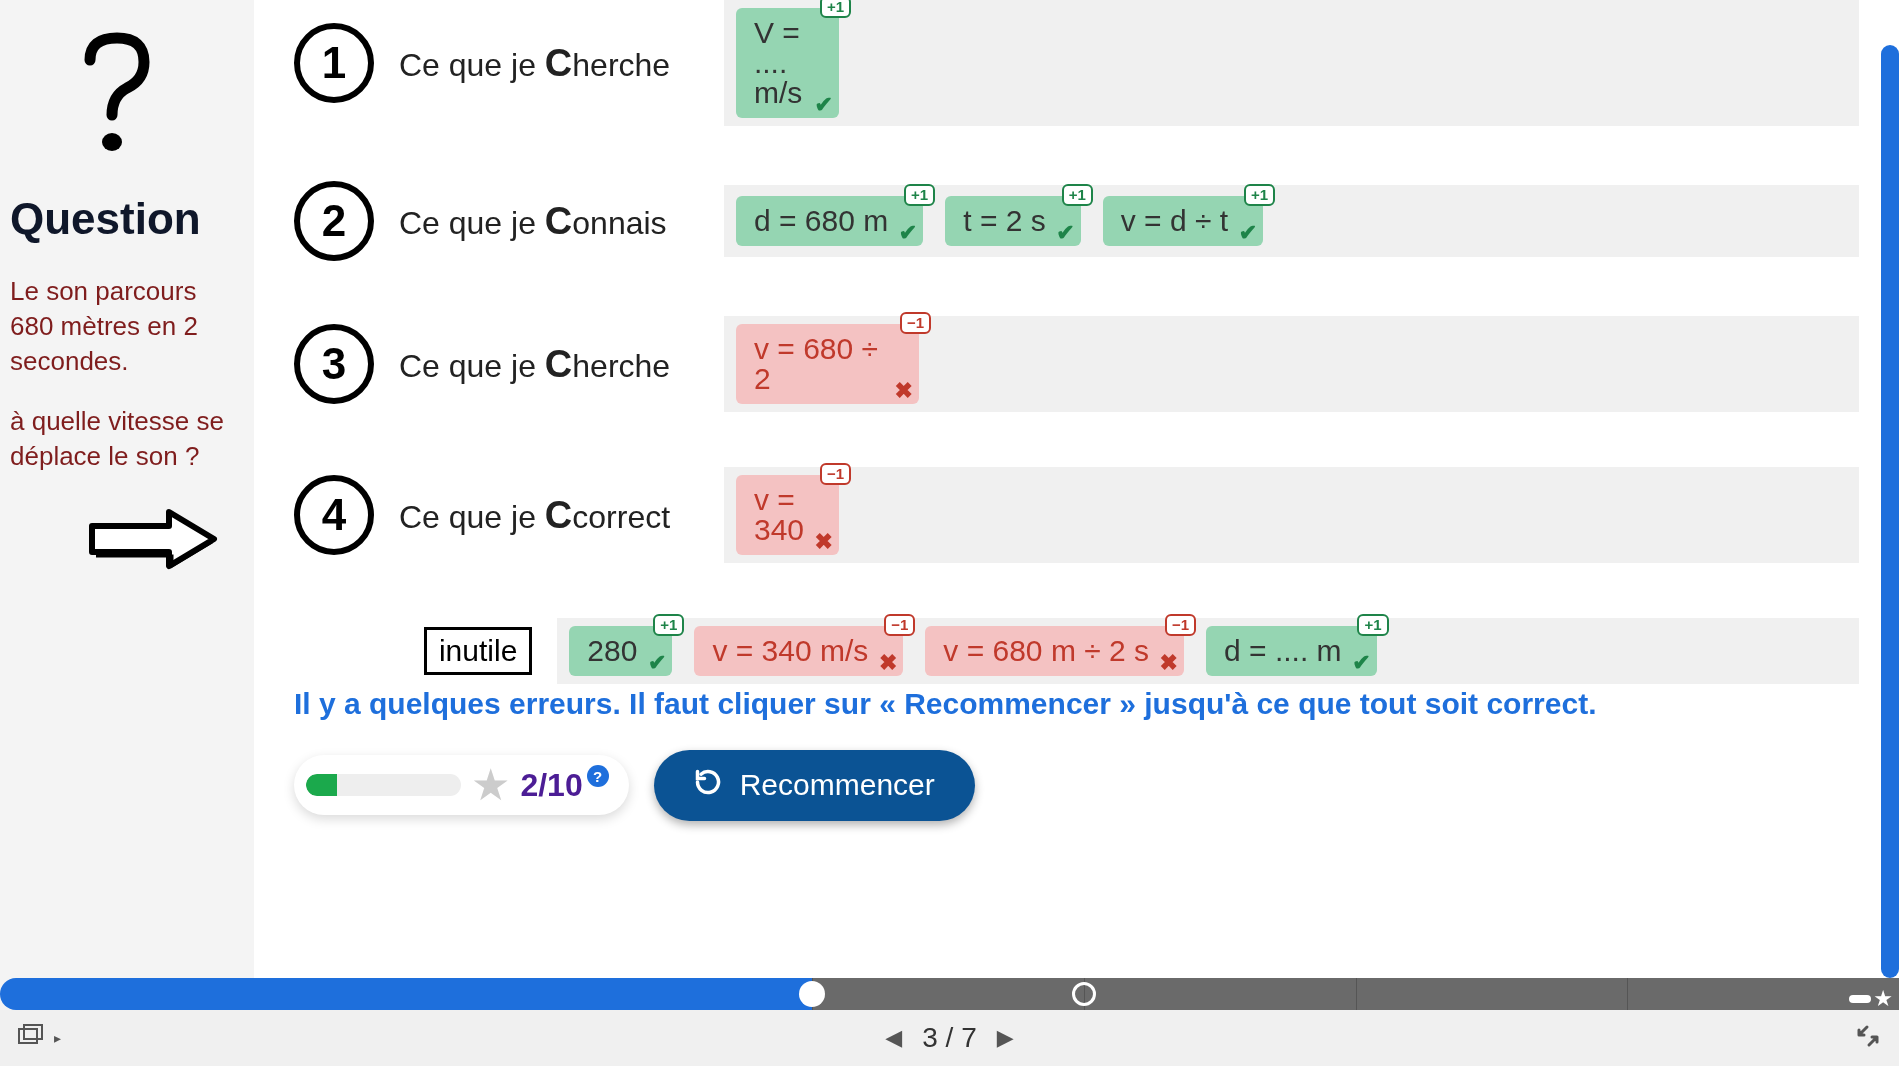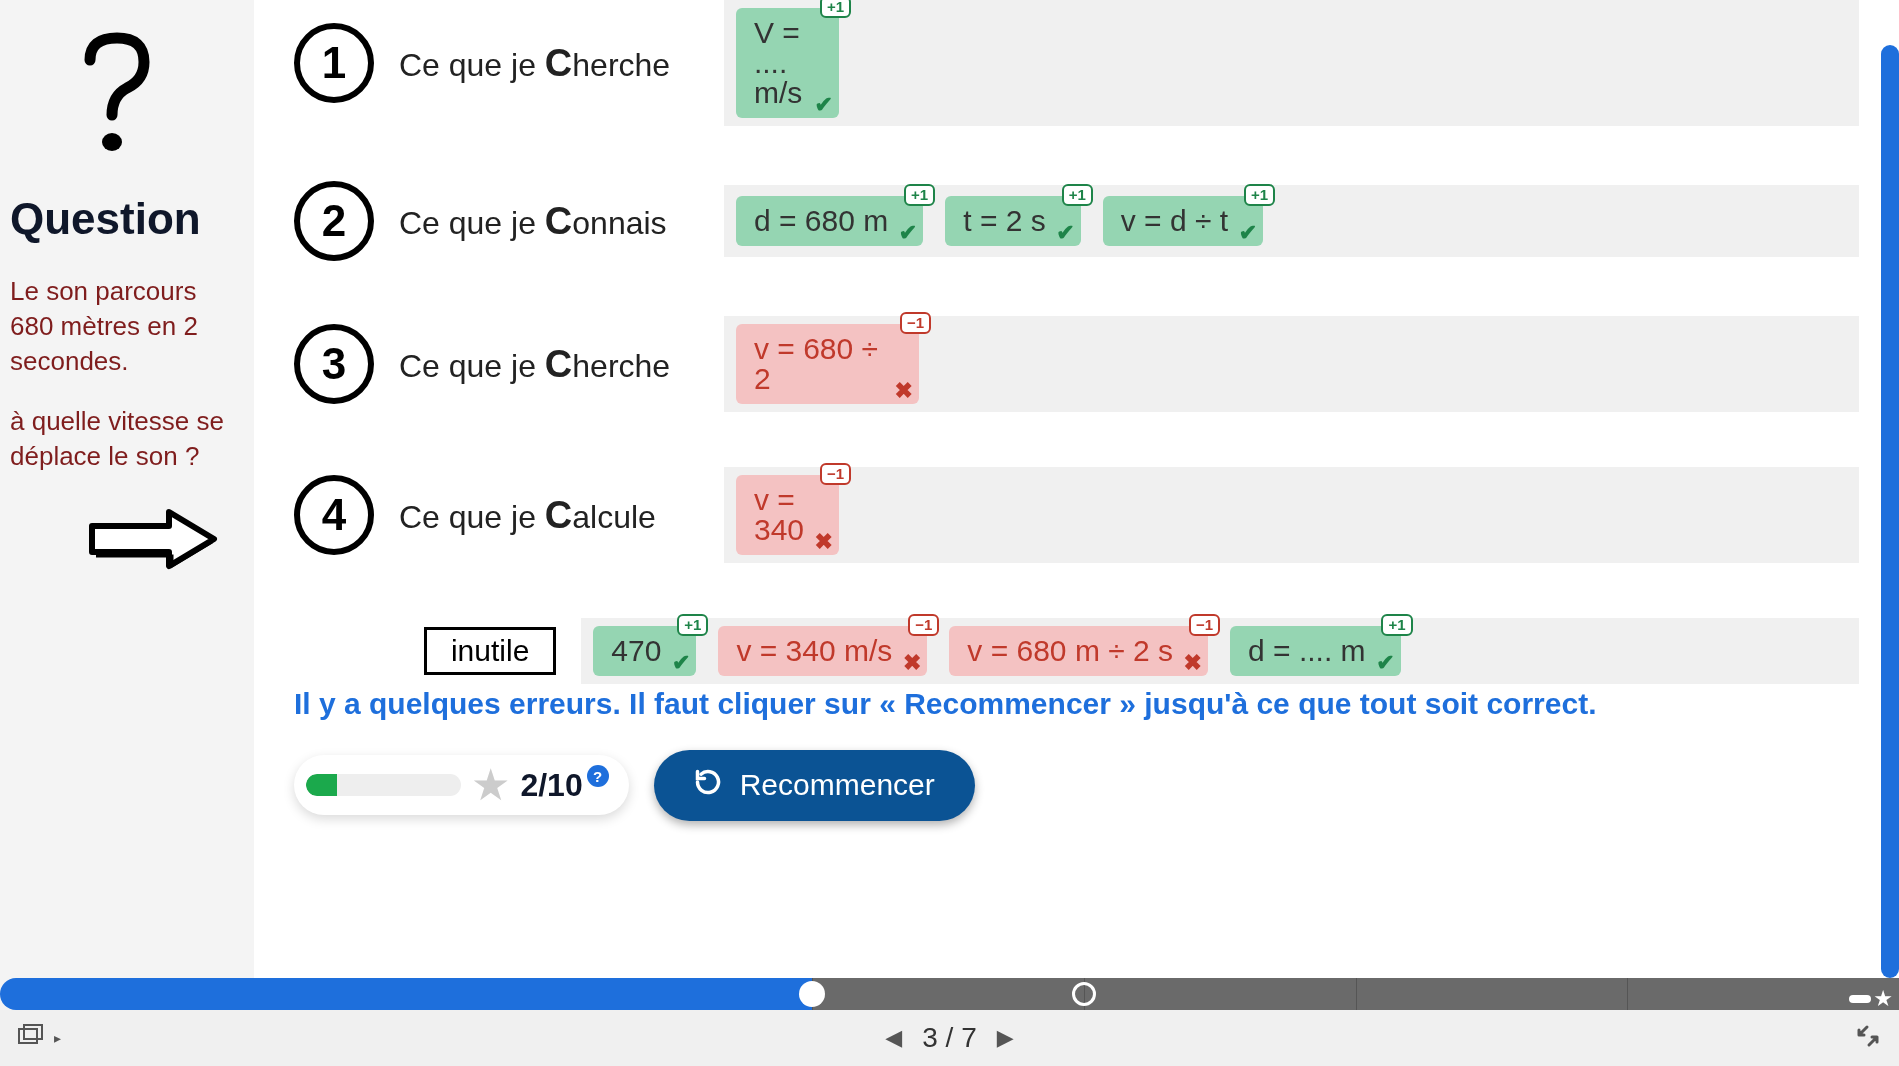--- a/index.html
+++ b/index.html
@@ -21,29 +21,29 @@
   .card { position: relative; padding: 10px 35px 10px 18px; border-radius: 6px; font-size: 30px; color: #333; line-height: 1; display: inline-flex; align-items: center; }
   .card.correct { background: #95d5b2; }
   .card.wrong { background: #f4c2c2; color: #c0392b; }
   .badge { position: absolute; top: -12px; right: -12px; background: #fff; border: 2px solid; border-radius: 6px; font-size: 15px; font-weight: 700; padding: 0 5px; line-height: 1.2; }
   .badge.plus { border-color: #1e8449; color: #1e8449; }
   .badge.minus { border-color: #c0392b; color: #c0392b; }
   .mark { position: absolute; bottom: 2px; right: 6px; font-size: 22px; font-weight: 700; }
   .mark.ok { color: #1e8449; }
   .mark.bad { color: #c0392b; }
   .inutile-row { display: flex; align-items: center; gap: 25px; margin-top: 55px; }
-  .inutile-box { border: 3px solid #000; padding: 4px 24px; font-size: 30px; }
+  .inutile-box { border: 3px solid #000; padding: 4px 12px; font-size: 30px; }
   .inutile-tray { flex: 1; background: #f0f0f0; padding: 8px 12px; display: flex; align-items: center; gap: 22px; }
   .feedback { font-size: 30px; font-weight: 700; color: #1e6fdc; line-height: 1.35; }
   .bottom-controls { display: flex; align-items: center; gap: 25px; margin-top: 25px; }
   .score-pill { background: #fff; border-radius: 40px; box-shadow: 0 4px 12px rgba(0,0,0,.15); display: flex; align-items: center; padding: 8px 20px 8px 12px; gap: 10px; }
   .score-bar { width: 155px; height: 22px; background: #eee; border-radius: 12px; overflow: hidden; position: relative; }
   .score-fill { height: 100%; background: #1ba94c; border-radius: 12px 0 0 12px; }
   .score-star { color: #ccc; font-size: 44px; line-height: 1; }
-  .score-text { font-size: 32px; font-weight: 700; color: #0f172a; }
+  .score-text { font-size: 32px; font-weight: 700; color: #4c1d95; }
   .score-help { width: 22px; height: 22px; background: #1e6fdc; color: #fff; border-radius: 50%; display: flex; align-items: center; justify-content: center; font-size: 15px; font-weight: 700; margin-left: -6px; margin-top: -18px; }
   .restart-btn { background: #0b5394; color: #fff; border: none; border-radius: 40px; padding: 18px 40px; font-size: 30px; font-weight: 400; display: flex; align-items: center; gap: 18px; cursor: pointer; box-shadow: 0 4px 10px rgba(0,0,0,.3); }
   .scrollbar { position: absolute; right: 0; top: 45px; bottom: 0; width: 18px; background: #1e6fdc; border-radius: 10px; }
   .progress-bar { height: 32px; display: flex; }
   .seg { flex: 1; position: relative; }
   .seg.blue { background: #1e6fdc; }
   .seg.gray { background: #6a6a6a; border-left: 1px solid #555; }
   .seg.startblue { background: #1e6fdc; border-top-left-radius: 16px; border-bottom-left-radius: 16px; }
   .seg-dot-fill { position: absolute; right: -13px; top: 3px; width: 26px; height: 26px; background: #fff; border-radius: 50%; z-index: 2; }
   .seg-dot-ring { position: absolute; right: -12px; top: 4px; width: 24px; height: 24px; border: 3px solid #fff; border-radius: 50%; z-index: 2; }
@@ -119,37 +119,37 @@
             <div class="cards-tray" style="padding-right: 940px;">
               <div class="card wrong">
                 <span>v = 680 ÷ 2</span>
                 <div class="badge minus">−1</div>
                 <div class="mark bad">✖</div>
               </div>
             </div>
           </div>
           <div class="step">
             <div class="numcircle">4</div>
-            <div class="steplabel"><span>Ce que je </span><span class="bigC">C</span><span>alcule</span></div>
+            <div class="steplabel"><span>Ce que je </span><span class="bigC">C</span><span>correct</span></div>
             <div class="cards-tray" style="padding-right: 1020px;">
               <div class="card wrong">
                 <span>v = 340</span>
                 <div class="badge minus">−1</div>
                 <div class="mark bad">✖</div>
               </div>
             </div>
           </div>
         </div>
 
       <div class="inutile-row">
         <div style="width:105px"></div>
         <div class="inutile-box">inutile</div>
         <div class="inutile-tray" id="inutile-tray">
             <div class="card correct">
-              <span>470</span>
+              <span>280</span>
               <div class="badge plus">+1</div>
               <div class="mark ok">✔</div>
             </div>
             <div class="card wrong">
               <span>v = 340 m/s</span>
               <div class="badge minus">−1</div>
               <div class="mark bad">✖</div>
             </div>
             <div class="card wrong">
               <span>v = 680 m ÷ 2 s</span>

